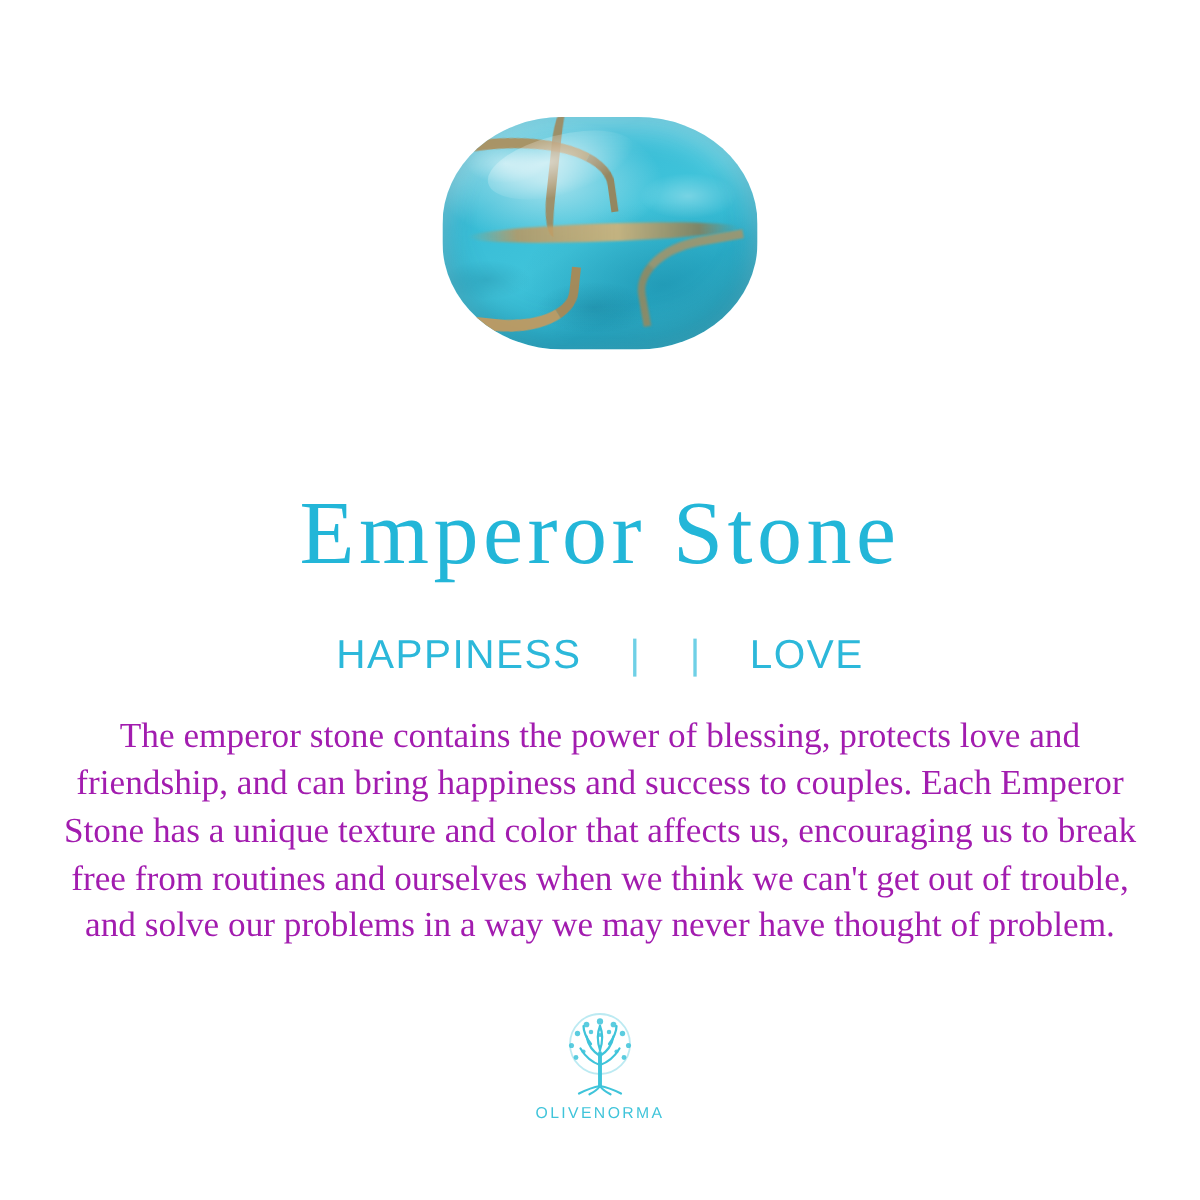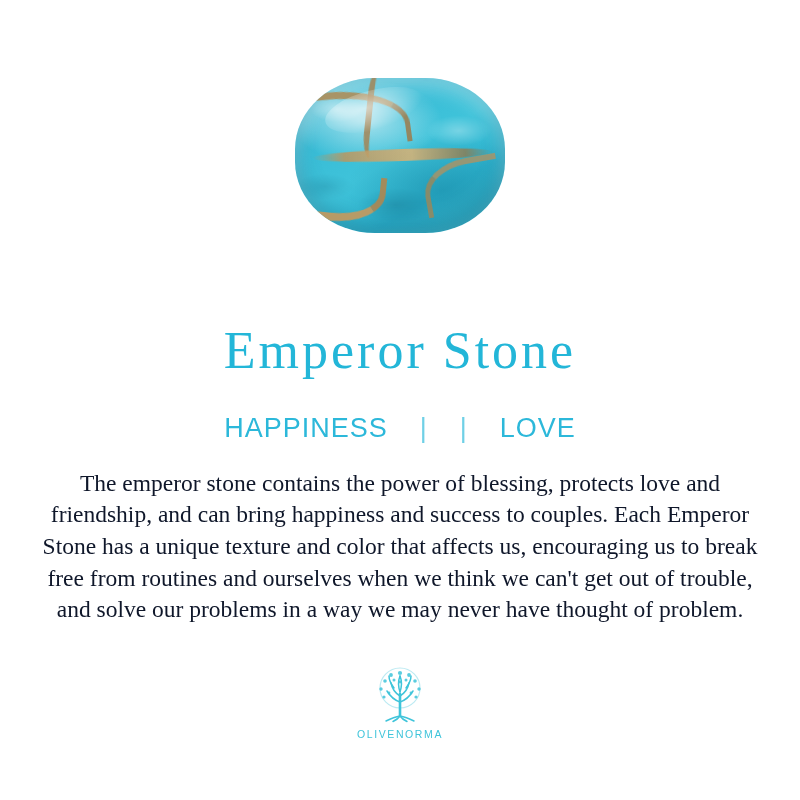--- a/index.html
+++ b/index.html
@@ -110,21 +110,21 @@
     background: radial-gradient(ellipse at 40% 40%, rgba(255,255,255,.62), rgba(255,255,255,0) 70%);
     border-radius: 50%;
     transform: rotate(-14deg);
   }
 
   
   .title {
     margin-top: 92px;
     color: #23b6d8;
     font-family: "Liberation Serif", serif;
-    font-size: 52px;
+    font-size: 60px;
     letter-spacing: 3px;
     line-height: 1;
     text-align: center;
     font-weight: 400;
   }
   .subtitle {
     margin-top: 36px;
     color: #2cb8da;
     font-family: "Liberation Sans", sans-serif;
     font-size: 27px;
@@ -135,21 +135,21 @@
     align-items: center;
     gap: 32px;
   }
   .subtitle .sep {
     color: #6fd0e6;
     font-weight: 300;
   }
   .description {
     width: 720px;
     text-align: center;
-    color: #0f172a;
+    color: #a21caf;
     font-family: "Liberation Serif", serif;
     font-size: 23.5px;
     line-height: 1.35;
   }
 
   
   .logo {
     margin-top: 14px;
     display: flex;
     flex-direction: column;

